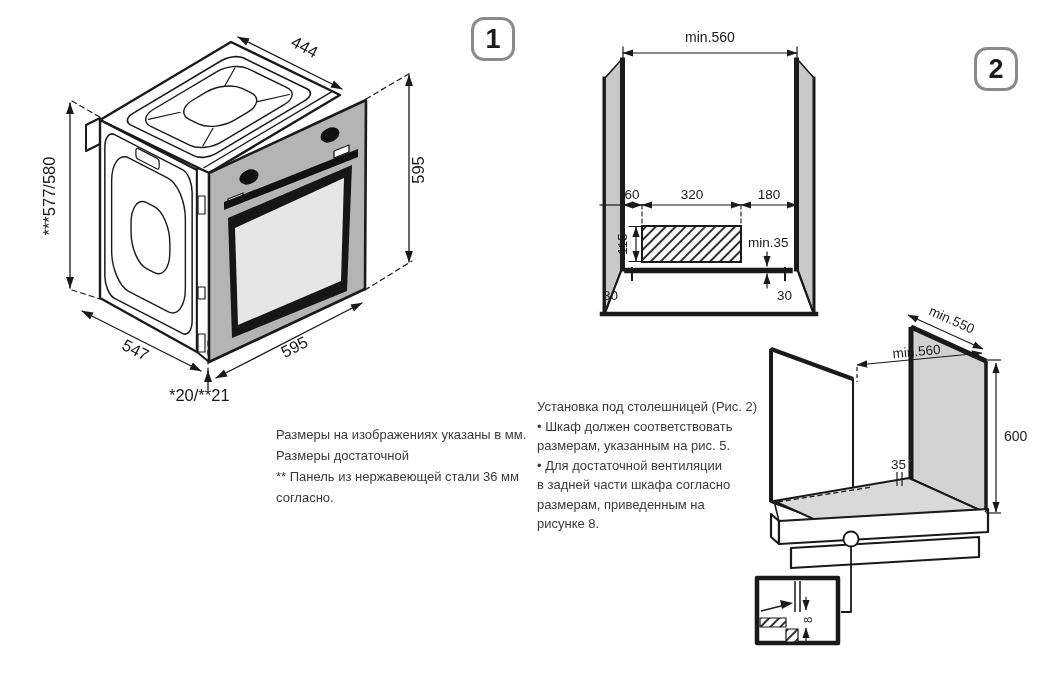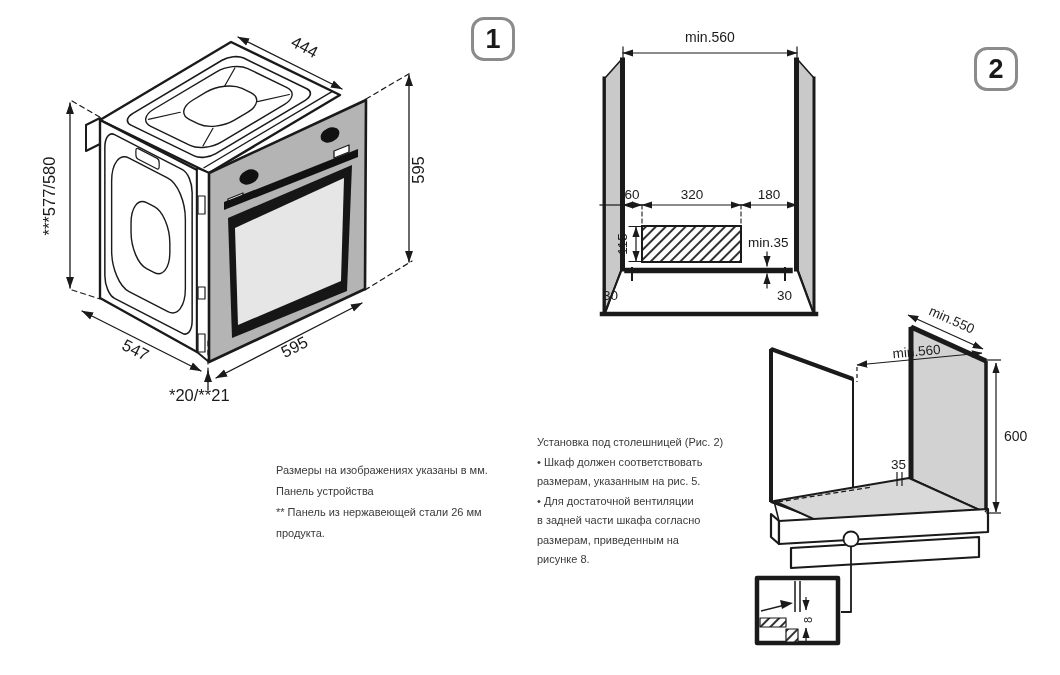--- a/index.html
+++ b/index.html
@@ -7,21 +7,21 @@
           font-family:"Liberation Sans",sans-serif;}
   svg{position:absolute;left:0;top:0;}
   svg text{font-family:"Liberation Sans",sans-serif;fill:#1a1a1a;}
   .dimtxt{font-size:16.5px;}
   .dimtxt2{font-size:13.5px;}
   .dimtxt3{font-size:14px;}
   .dimtxt4{font-size:11px;}
   .badge{position:absolute;width:44px;height:44px;border:3px solid #8b8b8b;border-radius:13px;
          display:flex;align-items:center;justify-content:center;
          font-size:27px;font-weight:bold;color:#1a1a1a;background:#fff;box-sizing:border-box;}
-  .notes{position:absolute;color:#3a3a3a;font-size:11px;margin-top:36px;}
+  .notes{position:absolute;color:#3a3a3a;font-size:13px;}
   .notes .ln{white-space:nowrap;}
   #notes-device{left:276px;top:424px;line-height:21px;}
   #notes-install{left:537px;top:397px;line-height:19.5px;}
 </style>
 </head>
 <body>
 
 <div id="canvas">
 
 <svg width="1060" height="675" viewBox="0 0 1060 675">
@@ -209,23 +209,23 @@
     <text class="dimtxt2" x="891" y="469">35</text>
     <text class="dimtxt4" text-anchor="middle" x="812" y="620" transform="rotate(-90 812 620)">8</text>
   </g>
 </svg>
 
 <div class="badge" style="left:471px;top:17px;">1</div>
 <div class="badge" style="left:974px;top:47px;">2</div>
 
 <div id="notes-device" class="notes">
   <div class="ln">Размеры на изображениях указаны в мм.</div>
-  <div class="ln">Панель устройства</div>
-  <div class="ln">** Панель из нержавеющей стали 26 мм</div>
-  <div class="ln">продукта.</div>
+  <div class="ln">Размеры достаточной</div>
+  <div class="ln">** Панель из нержавеющей стали 36 мм</div>
+  <div class="ln">согласно.</div>
 </div>
 
 <div id="notes-install" class="notes">
   <div class="ln">Установка под столешницей (Рис. 2)</div>
   <div class="ln">• Шкаф должен соответствовать</div>
   <div class="ln">размерам, указанным на рис. 5.</div>
   <div class="ln">• Для достаточной вентиляции</div>
   <div class="ln">в задней части шкафа согласно</div>
   <div class="ln">размерам, приведенным на</div>
   <div class="ln">рисунке 8.</div>

